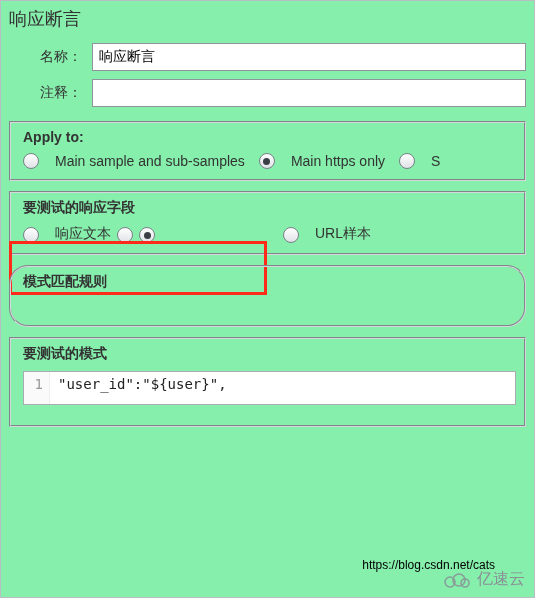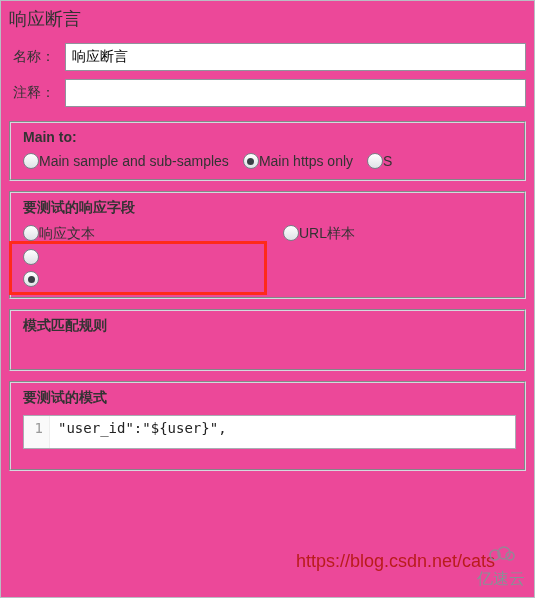--- a/index.html
+++ b/index.html
@@ -8,38 +8,39 @@
     font-family: Arial, "Microsoft YaHei", sans-serif;
     font-size: 14px;
     background: #f7f7f8;
     color: #333;
     width: 535px;
     height: 598px;
     overflow: hidden;
   }
   .panel {
     border: 1px solid #b9bdc4;
-    background: #ec4899;
+    background: #86efac;
     padding: 0 0 10px 0;
     width: 535px;
     height: 598px;
   }
   .panel-title {
     font-size: 18px;
     padding: 6px 8px 8px 8px;
     color: #333;
   }
   .form-row {
     display: flex;
     align-items: center;
     padding: 4px 8px 4px 12px;
   }
   .form-label {
     width: 52px;
     white-space: nowrap;
+    margin-left: 27px;
   }
   .text-input {
     flex: 1;
     height: 28px;
     border: 1px solid #8f949c;
     background: #fff;
     padding: 2px 6px;
     font-size: 14px;
     font-family: inherit;
   }
@@ -58,22 +59,22 @@
   }
   .radio-row {
     display: flex;
     align-items: center;
     gap: 14px;
     flex-wrap: nowrap;
     overflow: hidden;
   }
   .radio-item {
     display: flex;
-    align-items: flex-start;
-    gap: 0;
+    align-items: flex-end;
+    gap: 16px;
     white-space: nowrap;
   }
   .radio {
     width: 16px; height: 16px;
     border: 1.5px solid #7a8088;
     border-radius: 50%;
     display: inline-flex;
     align-items: center;
     justify-content: center;
     background: linear-gradient(#fff,#dfe2e6);
@@ -84,21 +85,21 @@
     width: 7px; height: 7px;
     border-radius: 50%;
     background: #3a3f46;
   }
   .resp-grid {
     display: flex;
     gap: 30px;
   }
   .resp-col {
     display: flex;
-    flex-direction: column;
+    flex-direction: row;
     gap: 6px;
   }
   .resp-col.left { width: 230px; }
   .highlight-box {
     position: absolute;
     border: 3px solid #ff2a1a;
     pointer-events: none;
   }
   .code-area {
     border: 1px solid #a9adb3;
@@ -125,29 +126,28 @@
   .watermark {
     position: fixed;
     bottom: 8px;
     right: 10px;
     display: flex;
     align-items: center;
     gap: 6px;
     color: #8a8f96;
     font-size: 16px;
     pointer-events: none;
-    flex-direction: column;
   }
   .watermark svg { opacity: .85; }
   .faint-url {
     position: fixed;
     bottom: 26px;
     right: 40px;
-    color: #b91c1c;
-    font-size: 18px;
+    color: #000000;
+    font-size: 12px;
     pointer-events: none;
   }
 </style>
 </head>
 <body>
 
 <div class="panel">
 
   <div class="panel-title">响应断言</div>
 
@@ -155,21 +155,21 @@
     <span class="form-label">名称：</span>
     <input class="text-input" value="响应断言" style="">
   </div>
 
   <div class="form-row">
     <span class="form-label">注释：</span>
     <input class="text-input" value="" style="">
   </div>
 
   <div class="section inset">
-    <div class="section-label">Main to:</div>
+    <div class="section-label">Apply to:</div>
     <div class="radio-row">
       <label class="radio-item">
         <span class="radio"></span>
         <span>Main sample and sub-samples</span>
       </label>
       <label class="radio-item">
         <span class="radio checked"></span>
         <span>Main https only</span>
       </label>
       <label class="radio-item">
@@ -197,21 +197,21 @@
       <div class="resp-col">
         <label class="radio-item">
           <span class="radio"></span>
           <span>URL样本</span>
         </label>
       </div>
     </div>
     <div class="highlight-box" style="left:-2px; top:48px; width:258px; height:54px;"></div>
   </div>
 
-  <div class="section inset" style="height:62px;">
+  <div class="section inset" style="height:62px;border-radius:19px;">
     <div class="section-label">模式匹配规则</div>
   </div>
 
   <div class="section inset" style="padding-bottom:20px;">
     <div class="section-label">要测试的模式</div>
     <div class="code-area">
       <div class="gutter">1</div>
       <div class="code-text">"user_id":"${user}",</div>
     </div>
   </div>

